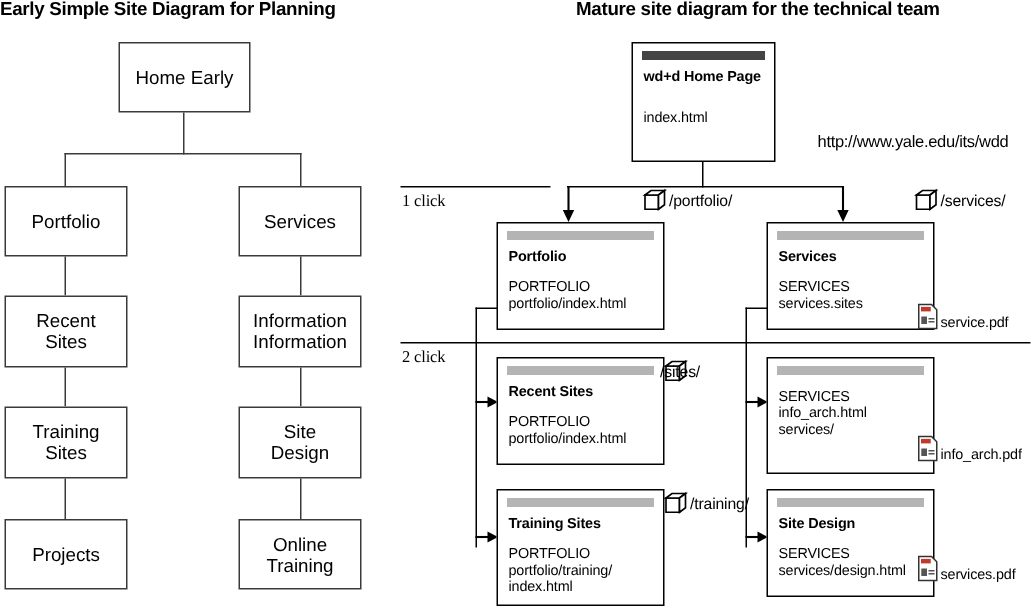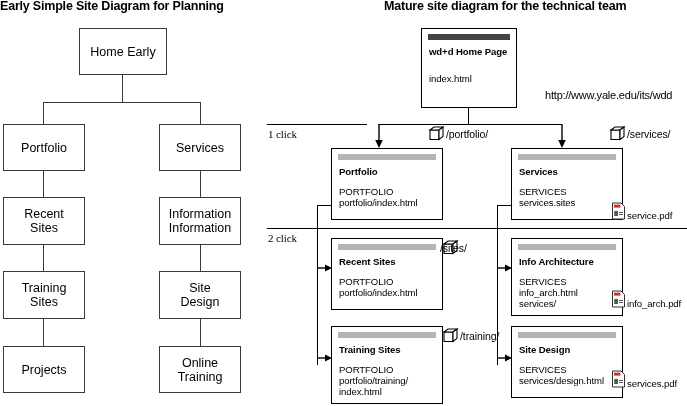--- a/index.html
+++ b/index.html
@@ -213,21 +213,20 @@
   </div>
   <svg class="abs" style="left:443px;top:240px;width:18px;height:15px;" viewBox="0 0 18 15">
     <path d="M1,4 L10,4 L10,13.5 L1,13.5 Z" fill="#fff" stroke="#000" stroke-width="1.1"></path>
     <path d="M1,4 L5,1 L14,1 L10,4 Z" fill="#fff" stroke="#000" stroke-width="1.1"></path>
     <path d="M10,4 L14,1 L14,10.5 L10,13.5 Z" fill="#fff" stroke="#000" stroke-width="1.1"></path>
   </svg>
   <div class="folderlabel" style="left:440px;top:242px;text-align:right;">/sites/</div>
 
   <div class="card" style="left:511px;top:238px;width:112px;height:78px;">
     <div class="bar bar-gray"></div>
-    <div class="cname">Info Architecture</div>
     <div class="cbody">
       <div>SERVICES</div>
       <div>info_arch.html</div>
       <div>services/</div>
     </div>
   </div>
 
   <svg class="abs" style="left:611px;top:290px;width:15px;height:18px;" viewBox="0 0 15 18">
     <path d="M1.5,1 L10,1 L13.5,4.5 L13.5,17 L1.5,17 Z" fill="#fff" stroke="#333" stroke-width="1"></path>
     <rect x="3" y="2.6" width="6.5" height="3" fill="#c0392b"></rect>

